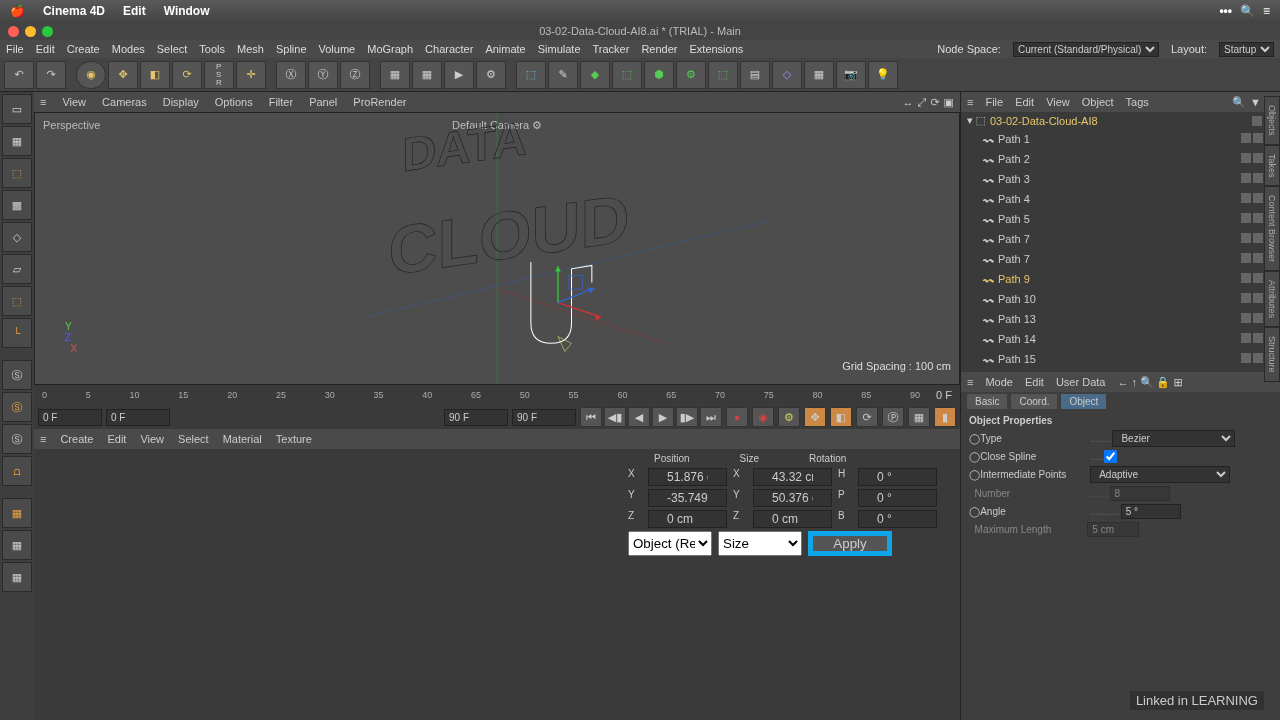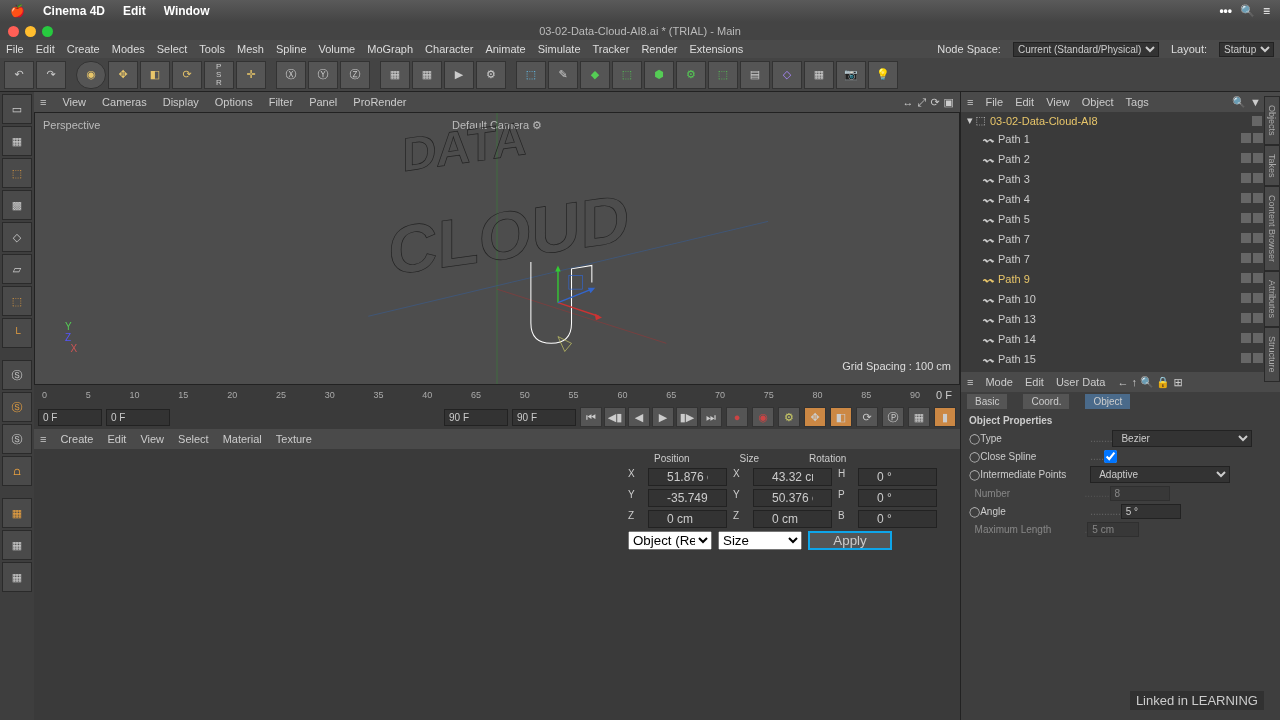--- a/index.html
+++ b/index.html
@@ -44,21 +44,21 @@
 .objhdr { height:20px; background:#4a4a4a; display:flex; align-items:center; padding:0 6px; gap:12px; }
 .objhdr .ricons { margin-left:auto; display:flex; gap:4px; }
 .objlist { flex:0 0 260px; overflow:auto; background:#3a3a3a; font-size:11px; }
 .objrow { display:flex; align-items:center; padding:2px 6px; gap:4px; }
 .objrow.sel { color:#e8c66a; }
 .objrow .ind { margin-left:auto; display:flex; gap:2px; }
 .dot { width:10px; height:10px; background:#666; }
 .chk { color:#5c5; }
 .attrhdr { height:20px; background:#4a4a4a; display:flex; align-items:center; padding:0 6px; gap:12px; }
 .attrname { padding:4px 8px; background:#3a3a3a; }
-.tabs { display:flex; gap:16px; padding:2px 6px; }
+.tabs { display:flex; gap:4px; padding:2px 6px; }
 .tab { padding:2px 8px; background:#555; font-size:10px; }
 .tab.active { background:#4a6a8a; }
 .props { padding:4px 8px; font-size:10px; }
 .prop-title { font-weight:bold; margin-bottom:4px; }
 .prow { display:flex; align-items:center; margin-bottom:3px; }
 .prow .plbl { width:110px; }
 .prow .dots { flex:0 0 auto; color:#666; }
 .prow select, .prow input { background:#333; border:1px solid #222; color:#ccc; padding:1px 4px; font-size:10px; }
 .side-tabs { position:absolute; right:0; top:96px; width:16px; display:flex; flex-direction:column; }
 .side-tab { writing-mode:vertical-rl; padding:8px 2px; background:#4a4a4a; border:1px solid #2a2a2a; font-size:9px; color:#aaa; }
@@ -299,21 +299,21 @@
           <span class="lbl">Z</span>
             <input value="0 cm" style="">
           <span class="lbl">Z</span>
             <input value="0 cm" style="">
           <span class="lbl">B</span>
             <input value="0 °" style="">
         </div>
         <div class="coords-row">
           <select style="width:84px"><option>Object (Rel)</option></select>
           <select style="width:84px"><option>Size</option></select>
-          <button style="width:84px;background:#555;border:2px solid #0ea5e9;color:#ccc">Apply</button>
+          <button style="width:84px;background:#555;border:5px solid #0ea5e9;color:#ccc">Apply</button>
         </div>
       </div>
     </div>
   </div>
 
   <div class="right-panel">
     <div class="objhdr">
       <span>≡</span>
       <span>File</span>
       <span>Edit</span>
@@ -412,21 +412,21 @@
       <div class="tab">Basic</div>
       <div class="tab">Coord.</div>
       <div class="tab active">Object</div>
     </div>
     <div class="props">
       <div class="prop-title">Object Properties</div>
       <div class="prow">
           <span>◯ </span>
           <span class="plbl">Type</span>
           <span class="dots">........</span> 
-          <select style="width:140px"><option>Bezier</option></select>
+          <select style="width:123px"><option>Bezier</option></select>
         </div>
       <div class="prow">
           <span>◯ </span>
           <span class="plbl">Close Spline</span>
           <span class="dots">.....</span> 
           <input type="checkbox" checked="" style="">
         </div>
       <div class="prow">
           <span>◯ </span>
           <span class="plbl">Intermediate Points</span> 

